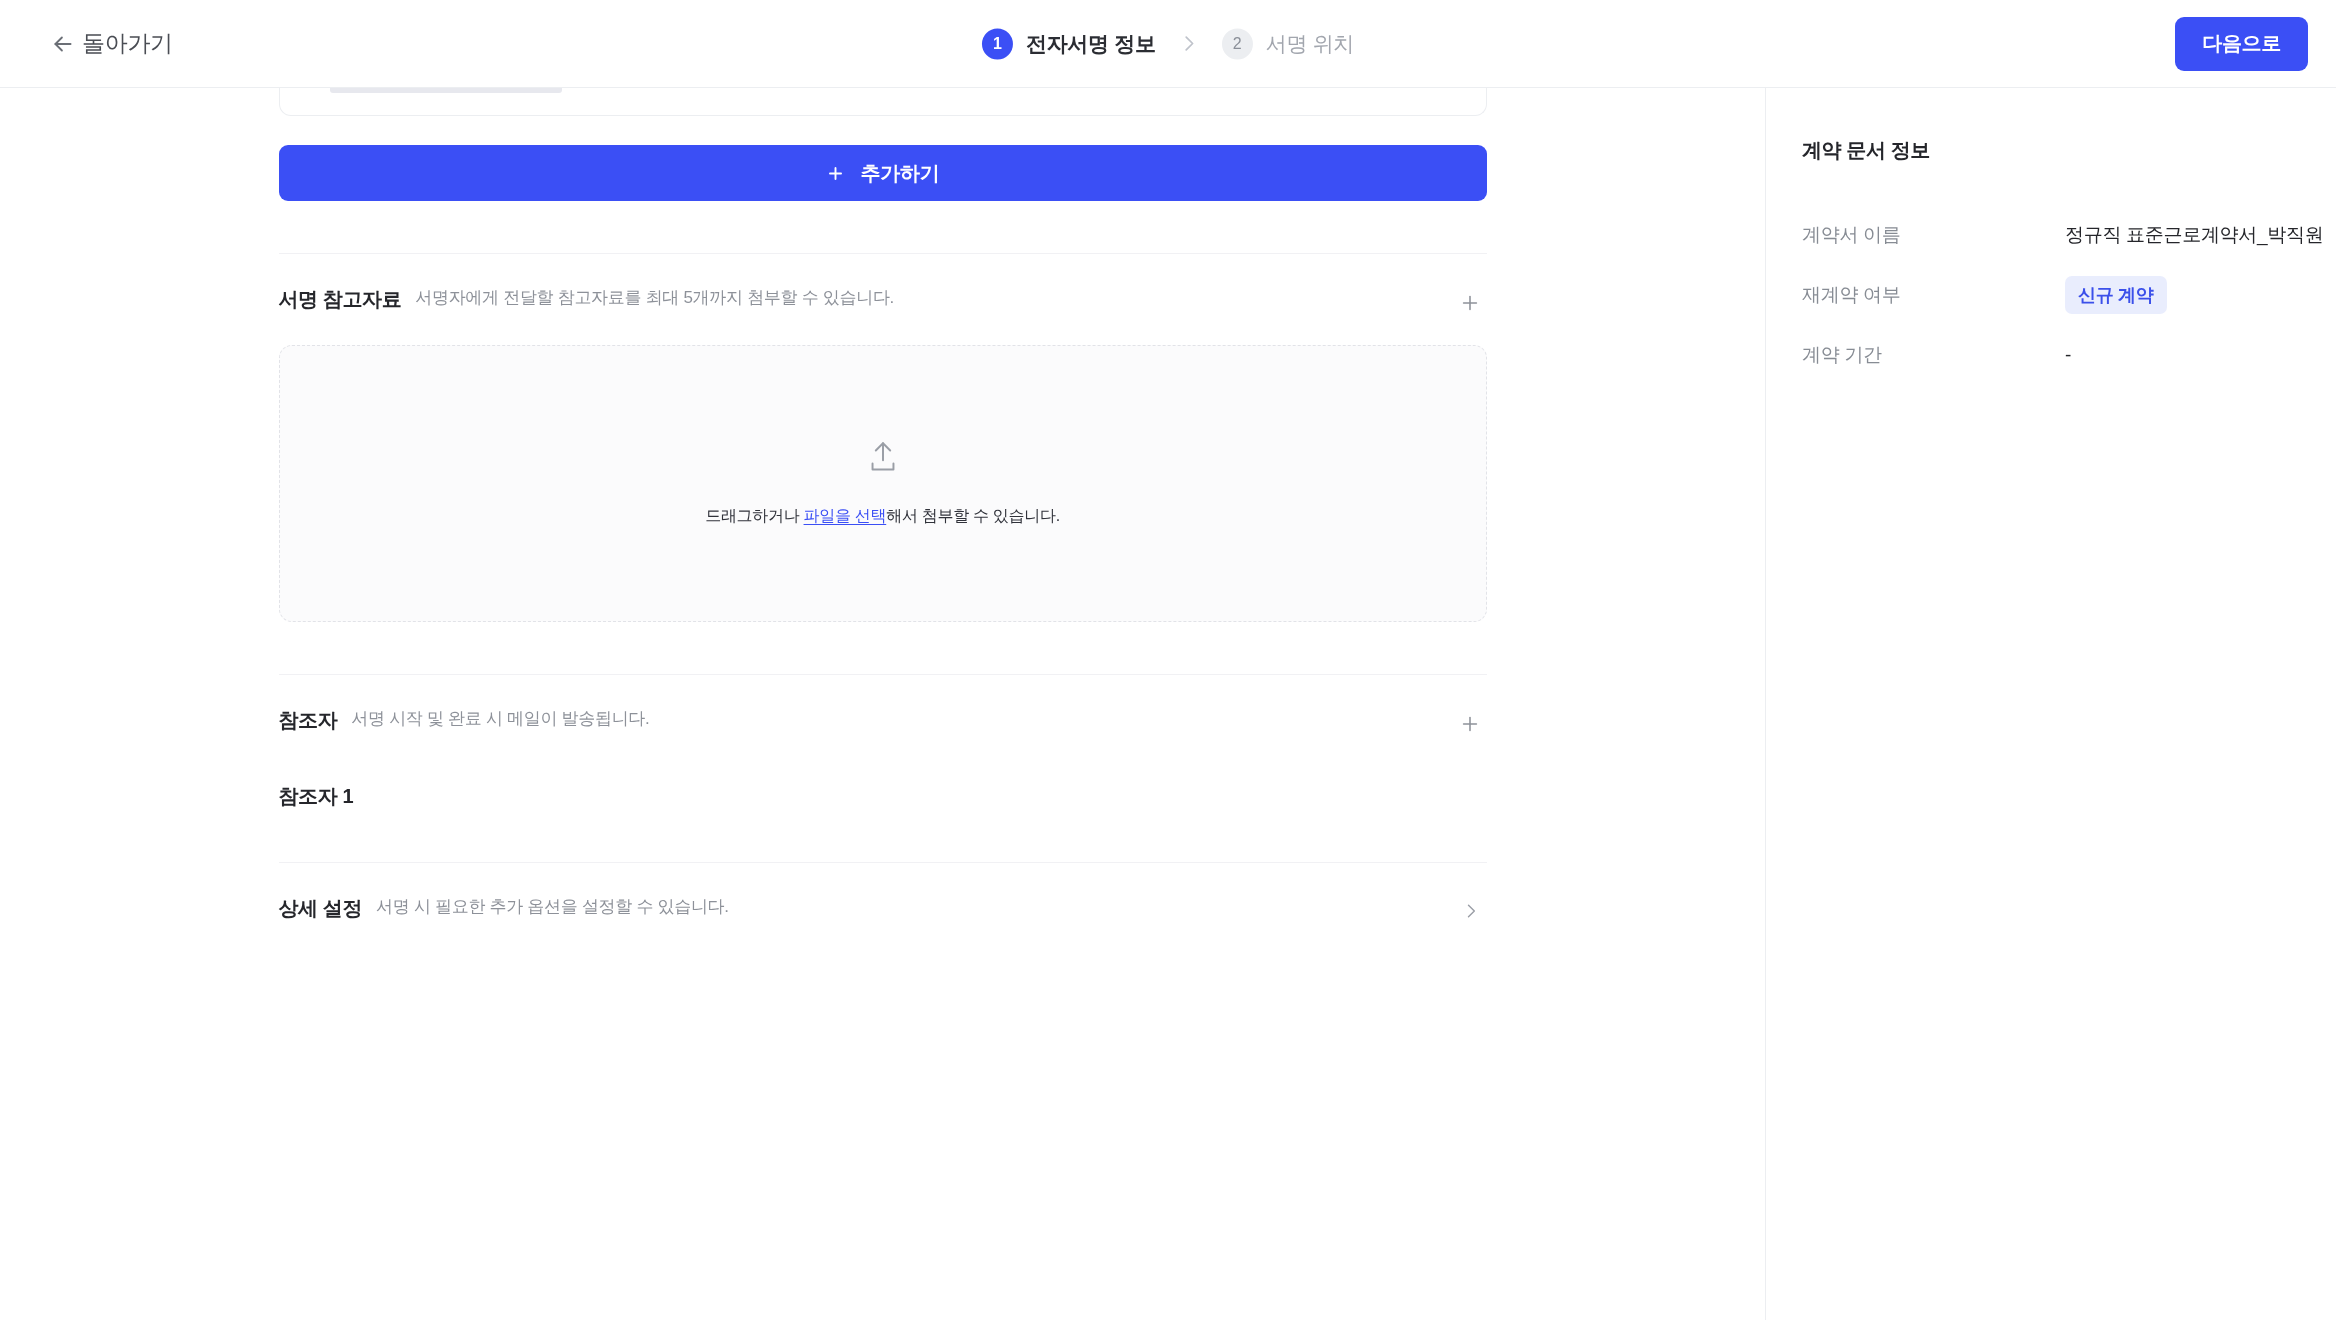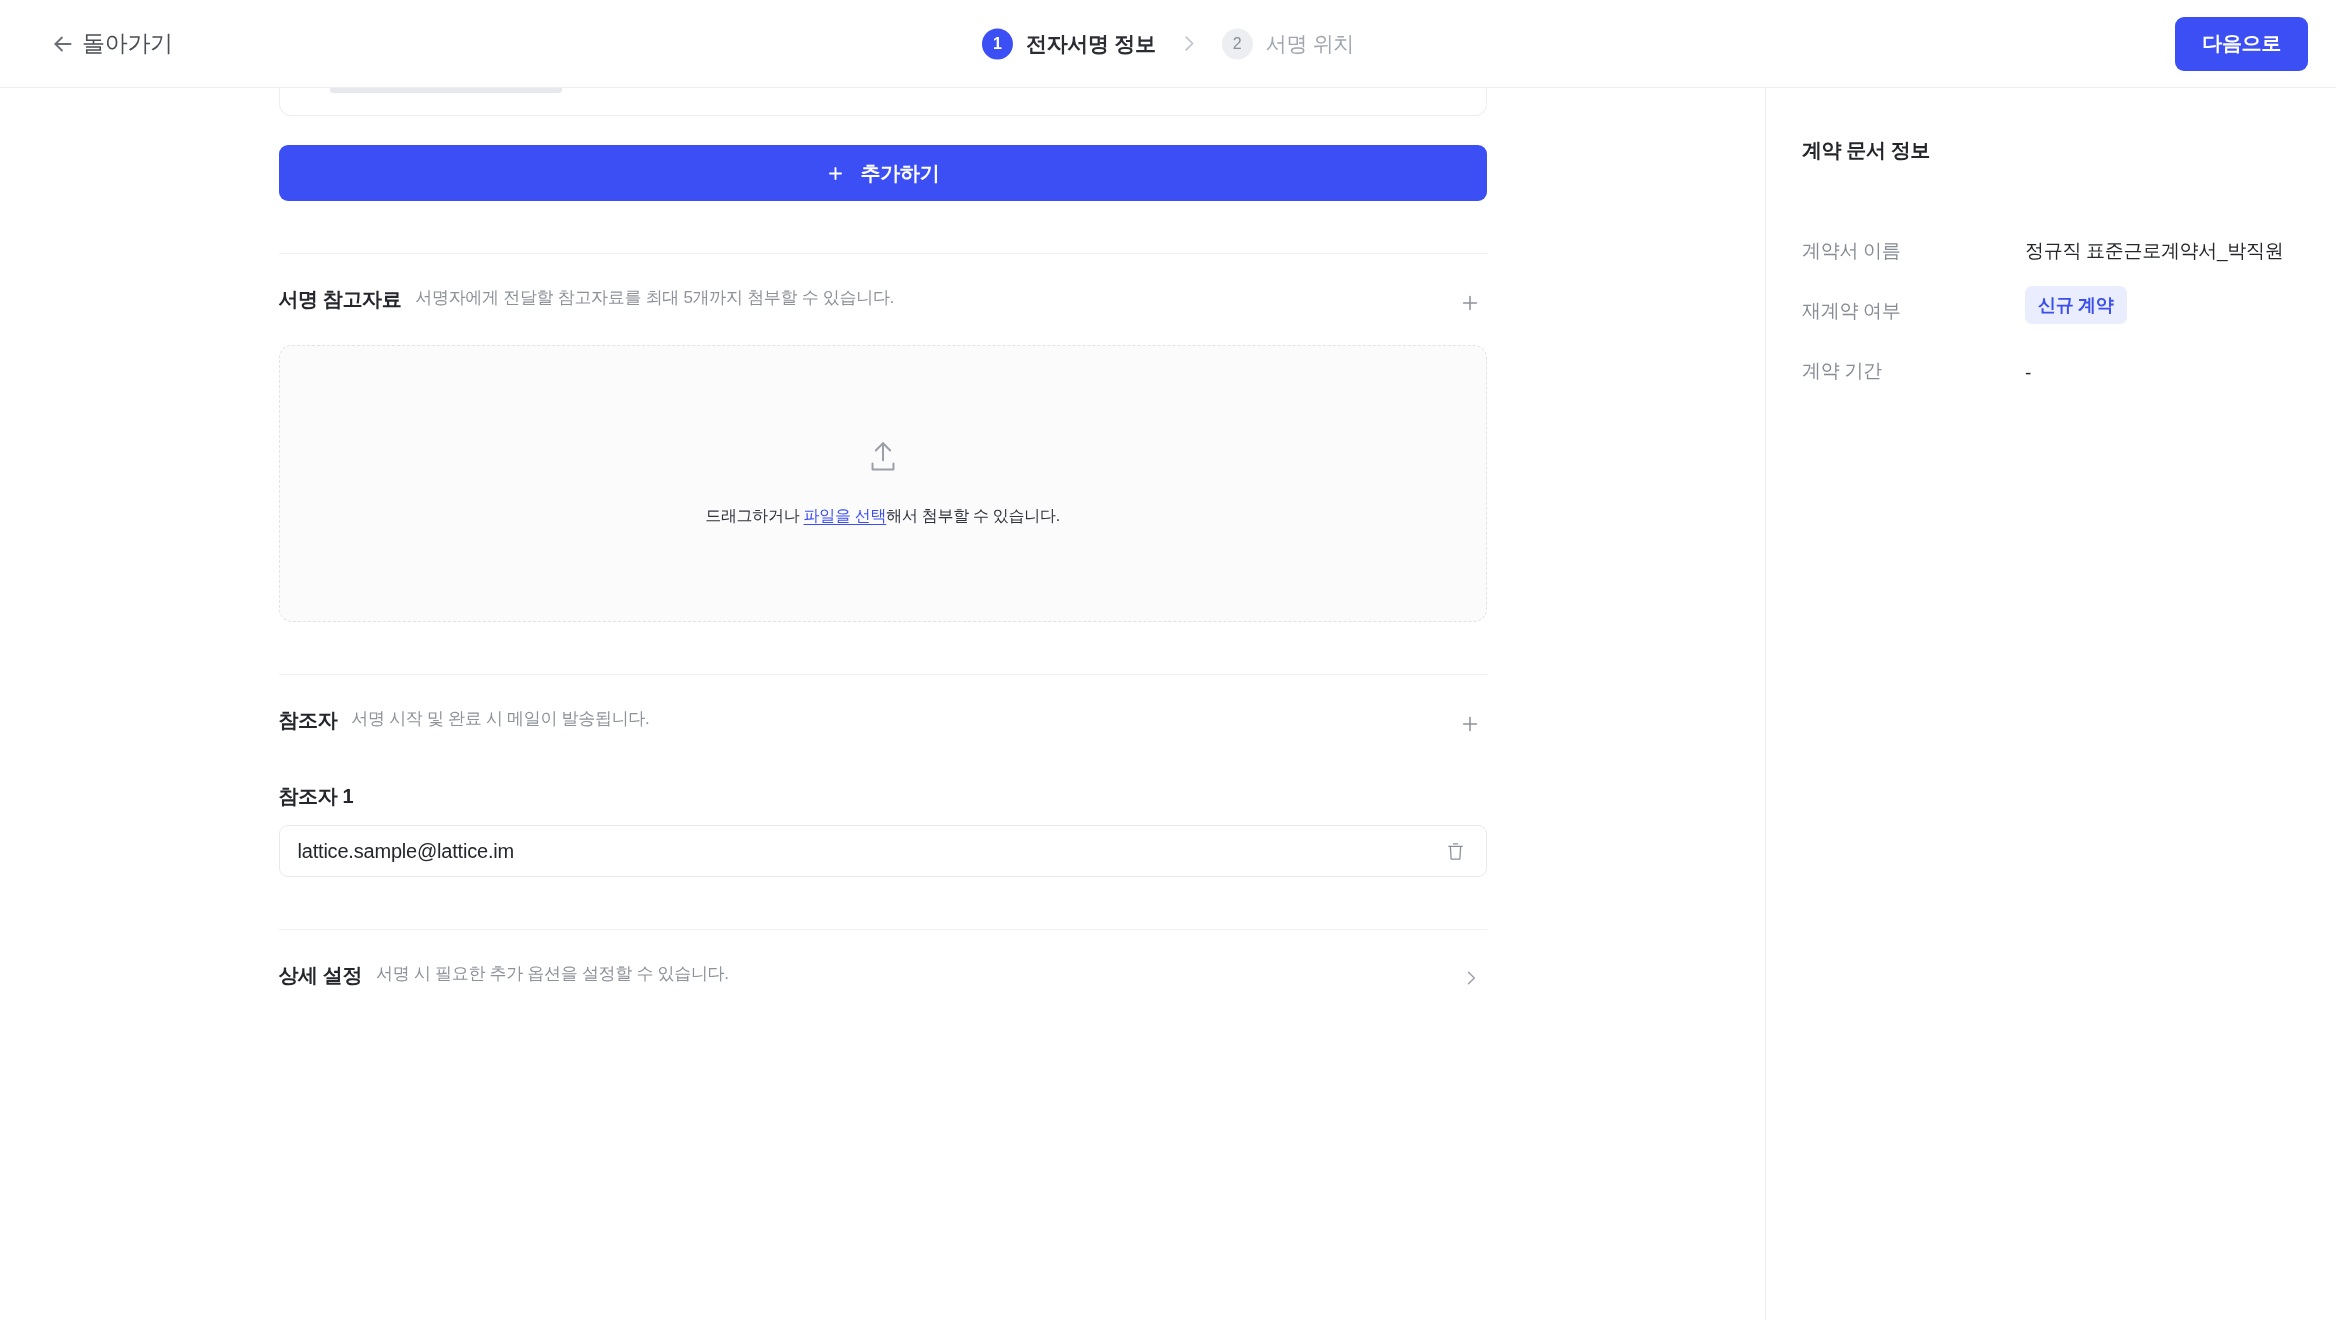--- a/index.html
+++ b/index.html
@@ -296,22 +296,23 @@
   
   .side-title {
     font-size: 20px;
     font-weight: bold;
     color: #25262b;
     letter-spacing: -0.4px;
     margin-bottom: 40px;
   }
   .info-row {
     display: flex;
-    align-items: flex-end;
+    align-items: center;
     min-height: 60px;
+    gap: 40px;
   }
   .info-key {
     width: 223px;
     flex: 0 0 223px;
     font-size: 19px;
     color: #878c94;
     letter-spacing: -0.3px;
     padding-top: 2px;
   }
   .info-val {
@@ -421,32 +422,20 @@
           <span>
             <svg viewBox="0 0 24 24" fill="none" stroke="currentColor" stroke-width="1.7" stroke-linecap="round">
                 <path d="M12 5v14"></path>
                 <path d="M5 12h14"></path>
               </svg>
           </span>
         </button>
       </div>
 
       <div class="field-label">참조자 1</div>
-      <div class="field-row">
-        <input class="field-value" type="text" value="lattice.sample@lattice.im" style="">
-        <button class="trash-btn">
-          <span>
-            <svg viewBox="0 0 24 26" fill="none" stroke="currentColor" stroke-width="1.6" stroke-linecap="round" stroke-linejoin="round">
-              <path d="M3.5 6.5h17"></path>
-              <path d="M9.5 3.5h5"></path>
-              <path d="M5.5 6.5l1 16h11l1-16"></path>
-            </svg>
-          </span>
-        </button>
-      </div>
 
       <div class="divider"></div>
 
       <div class="sec-head clickable">
         <span class="sec-title">상세 설정</span>
         <span class="sec-desc">서명 시 필요한 추가 옵션을 설정할 수 있습니다.</span>
         <button class="chev-btn">
           <span>
             <svg viewBox="0 0 24 24" fill="none" stroke="currentColor" stroke-width="1.7" stroke-linecap="round" stroke-linejoin="round">
                 <path d="M9 5l7 7-7 7"></path>

